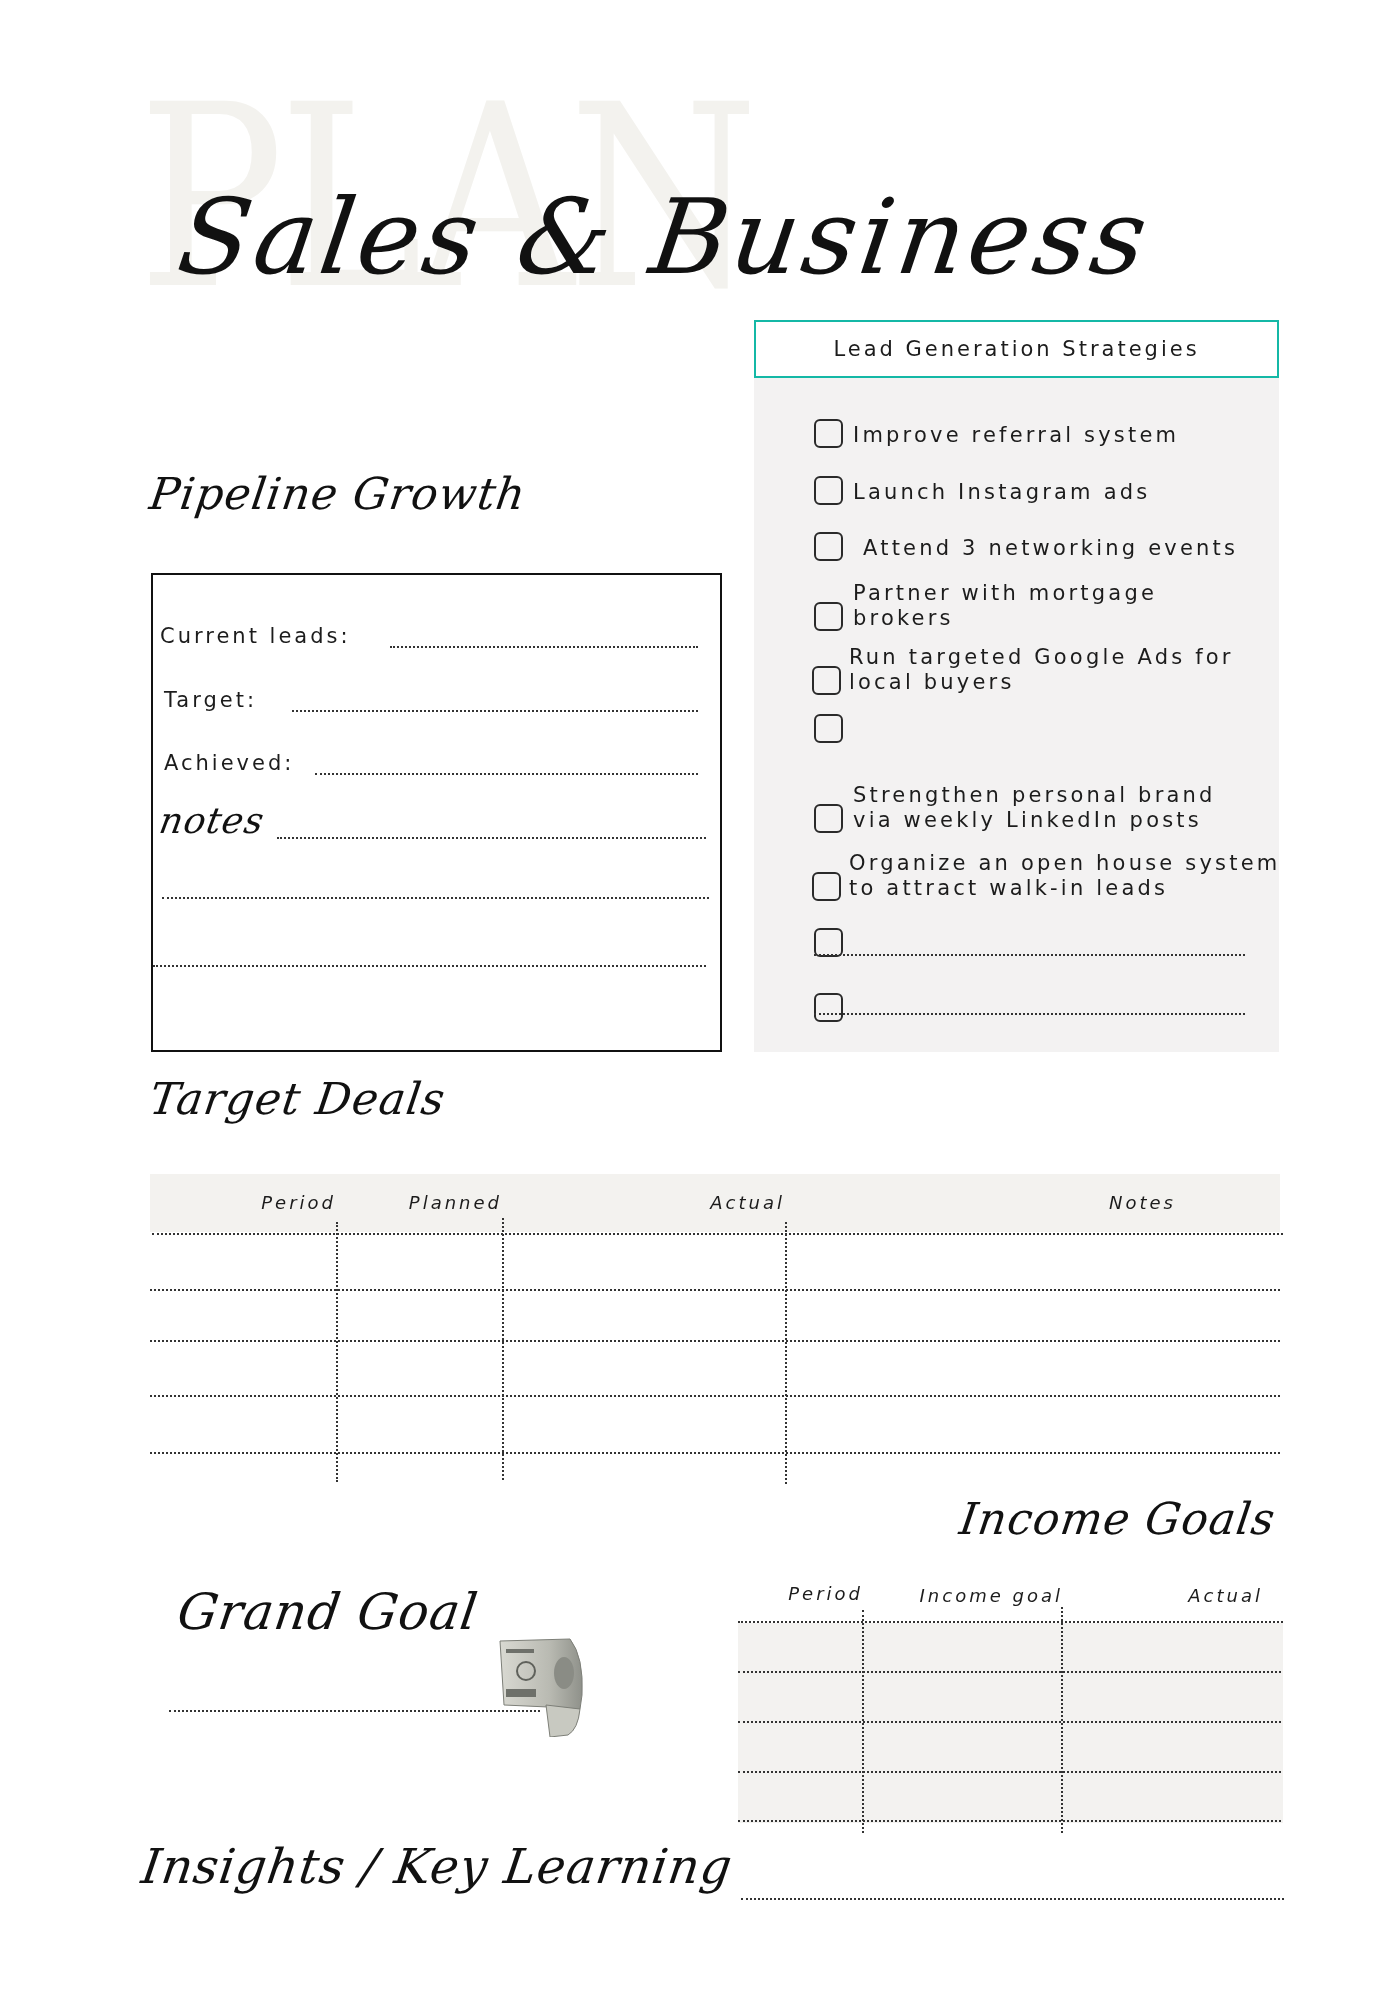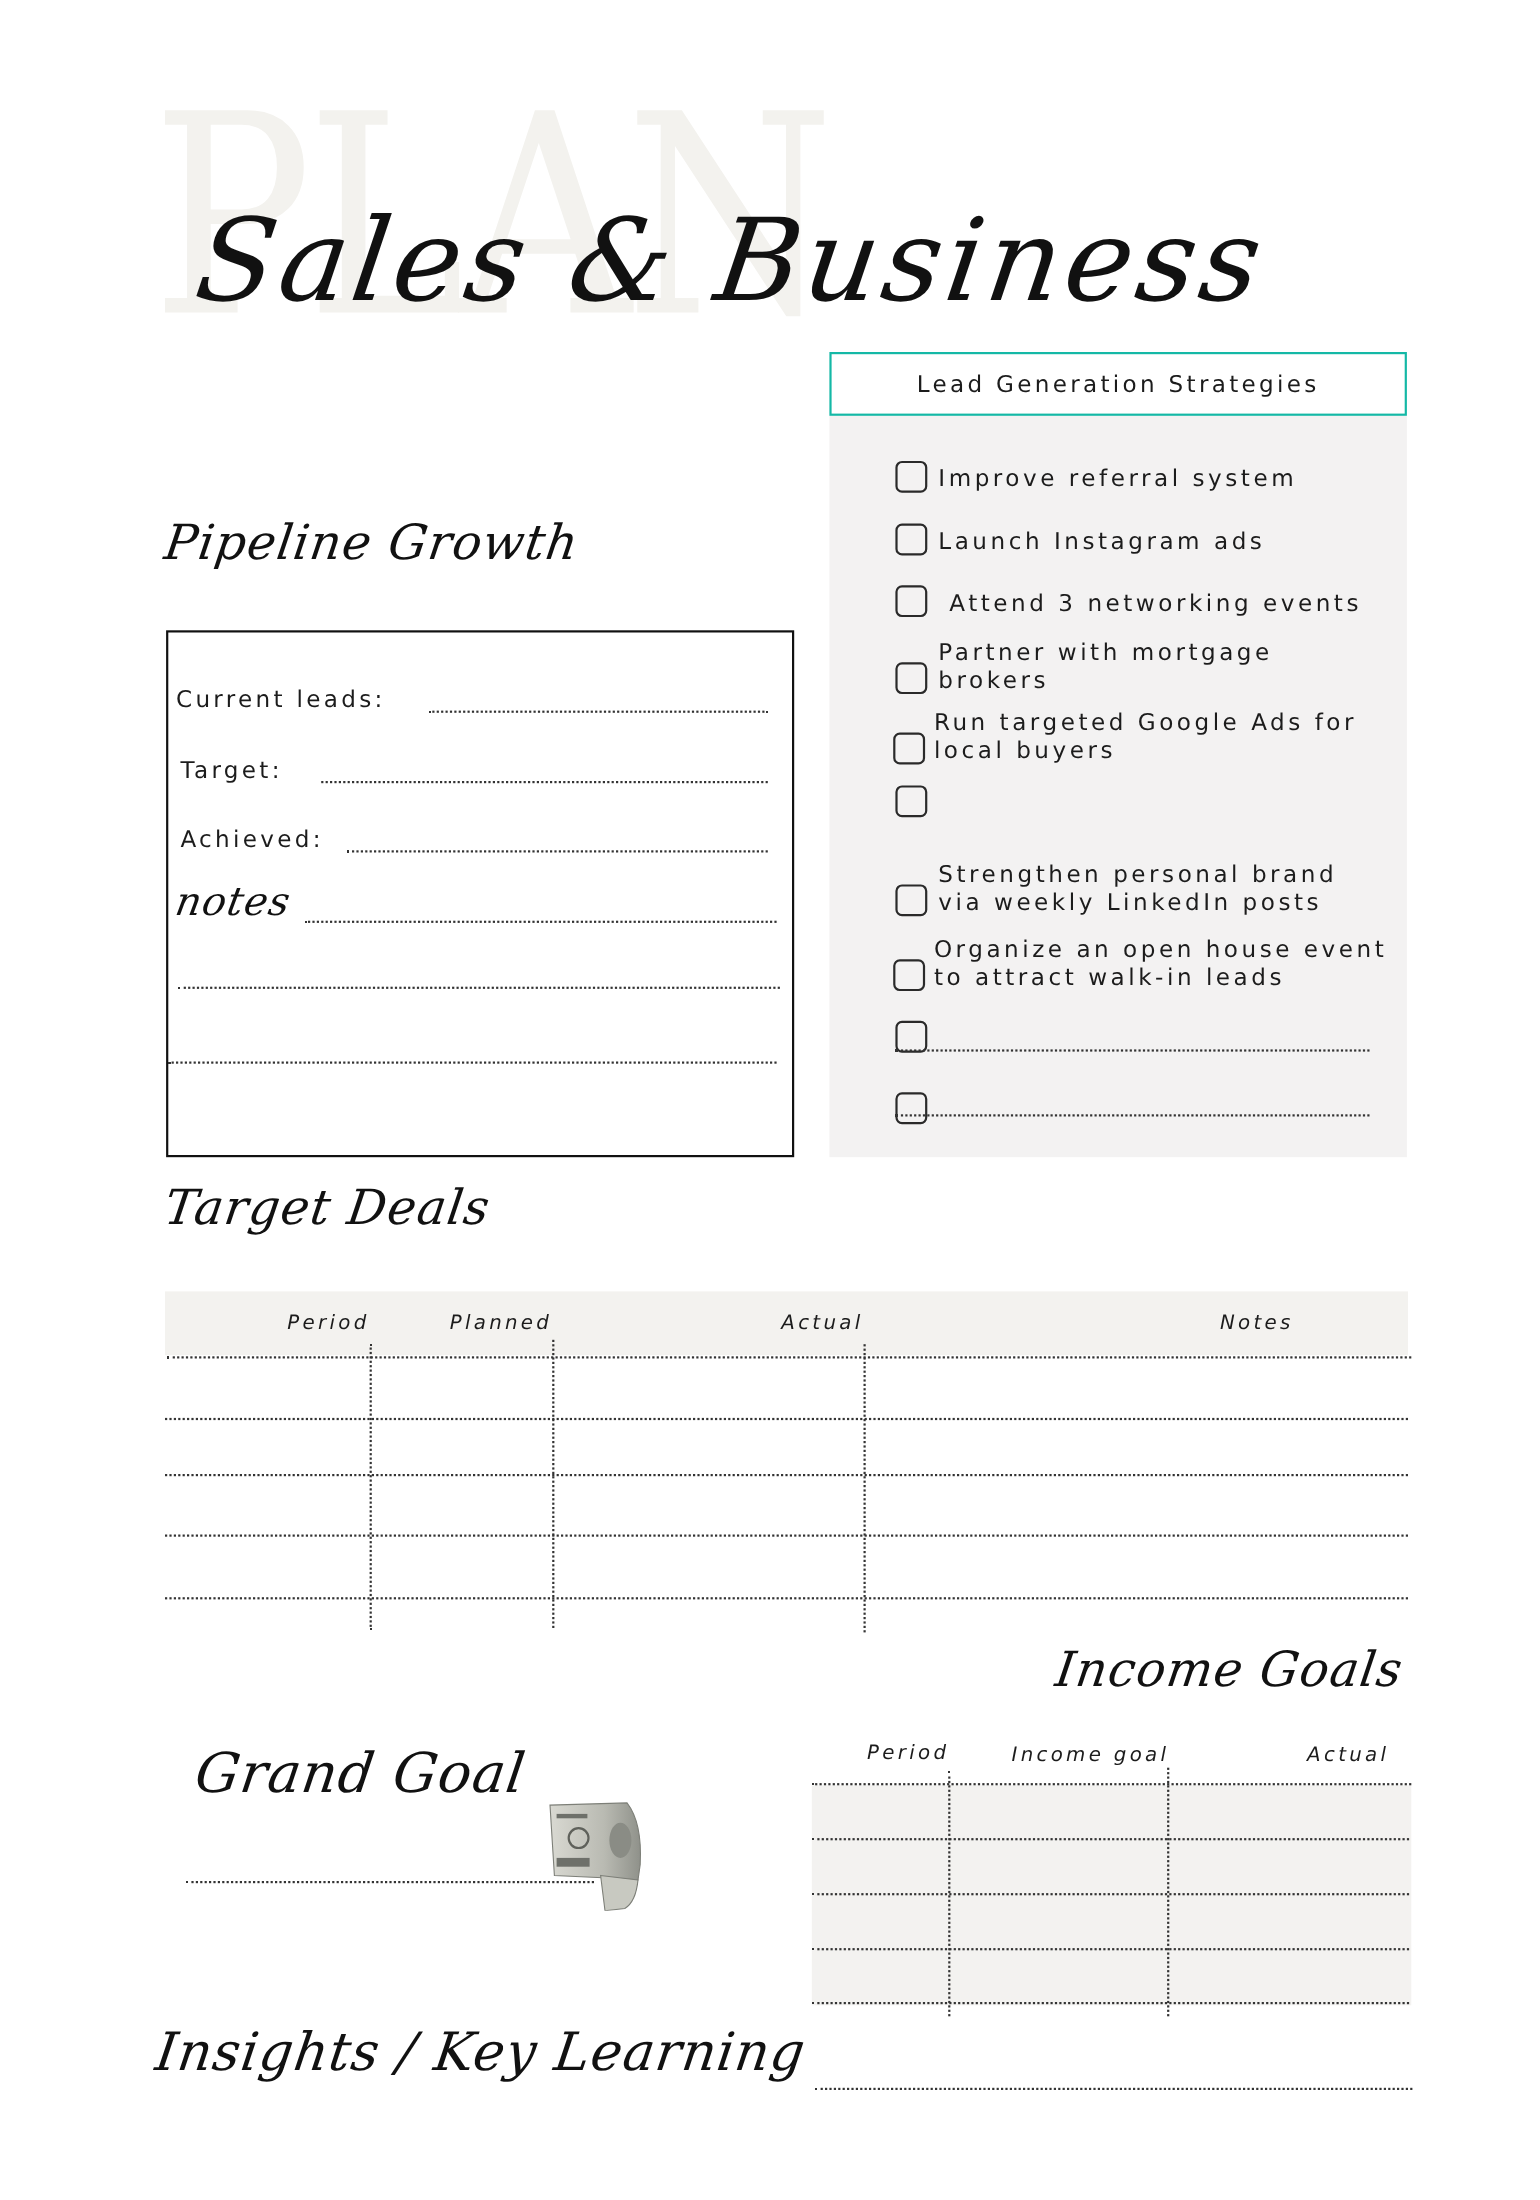--- a/index.html
+++ b/index.html
@@ -90,21 +90,21 @@
 <div class="abs cb-item" style="top:714px;">
   <span class="cb"></span>
 </div>
 <div class="abs cb-item" style="top:783px;">
   <span class="cb"></span>
   <span class="cb-text">Strengthen personal brand
 via weekly LinkedIn posts</span>
 </div>
 <div class="abs cb-item" style="top:851px; left:768px;">
   <span class="cb"></span>
-  <span class="cb-text" style="margin-left:8px;">Organize an open house event
+  <span class="cb-text" style="margin-left:8px;">Organize an open house system
 to attract walk-in leads</span>
 </div>
 <div class="abs cb-item" style="top:928px;">
   <span class="cb"></span>
 </div>
 <div class="abs dotline" style="left:814px; top:954px; width:431px;"></div>
 <div class="abs cb-item" style="top:993px;">
   <span class="cb"></span>
 </div>
 <div class="abs dotline" style="left:814px; top:1013px; width:431px;"></div>

